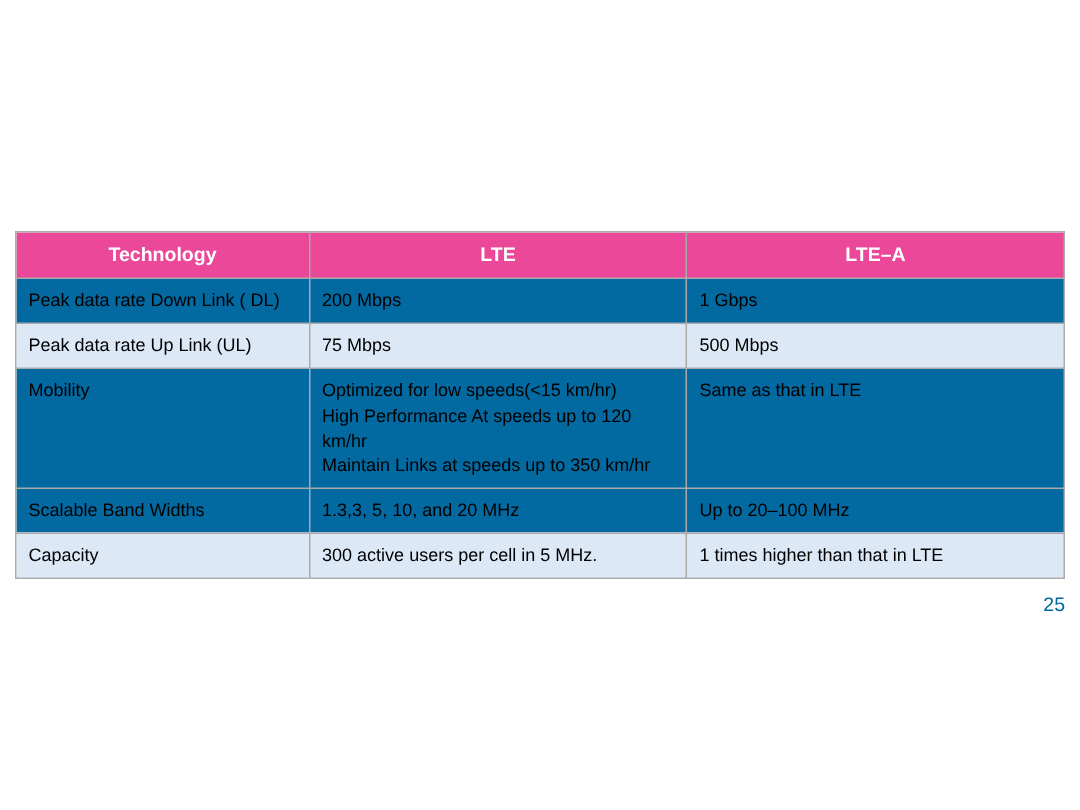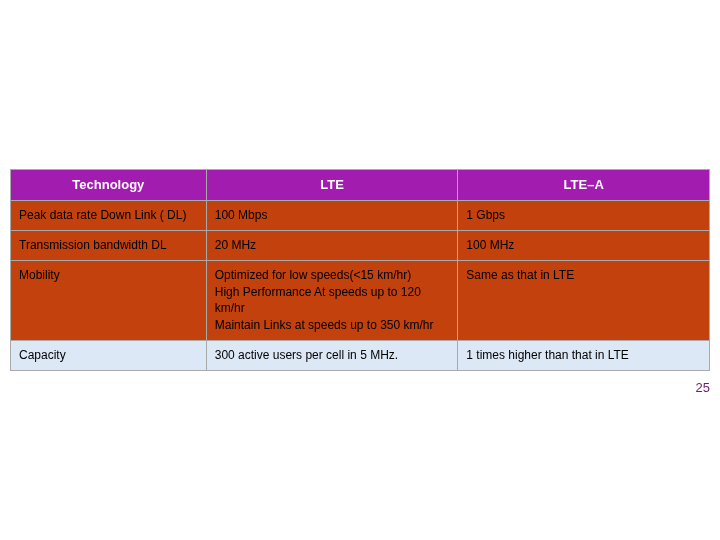--- a/index.html
+++ b/index.html
@@ -23,70 +23,75 @@
       border-collapse: collapse;
       border: 1px solid #aaa;
     }
     th, td {
       border: 1px solid #aaa;
       padding: 6px 8px;
       vertical-align: top;
       line-height: 1.4;
     }
     th {
-      background-color: #a21caf;
+      background-color: #ec4899;
       color: #fff;
       font-weight: bold;
       text-align: center;
       font-size: 13px;
     }
     tr.shaded td {
       background-color: #dce8f5;
     }
     tr.plain td {
-      background-color: #c2410c;
+      background-color: #0369a1;
     }
     .col-tech { width: 28%; }
     .col-lte { width: 36%; margin-top: 22px; }
     .col-ltea { width: 36%; margin-top: 48px; }
     .page-number {
       position: absolute;
       bottom: -24px;
       right: 0;
       font-size: 13px;
-      color: #701a75;
+      color: #0369a1;
     }
   </style>
 </head>
 <body>
 
 <div class="page-wrapper">
   <table>
     <thead>
       <tr>
         <th class="col-tech">Technology</th>
         <th class="col-lte">LTE</th>
         <th class="col-ltea">LTE–A</th>
       </tr>
     </thead>
     <tbody id="table-body">
     <tr class="plain">
           <td class="col-tech">Peak data rate Down Link ( DL)</td>
-          <td class="col-lte">100 Mbps</td>
+          <td class="col-lte">200 Mbps</td>
           <td class="col-ltea">1 Gbps</td>
         </tr>
-        <tr class="plain">
-          <td class="col-tech">Transmission bandwidth DL</td>
-          <td class="col-lte">20 MHz</td>
-          <td class="col-ltea">100 MHz</td>
+        <tr class="shaded">
+          <td class="col-tech">Peak data rate Up Link (UL)</td>
+          <td class="col-lte">75 Mbps</td>
+          <td class="col-ltea">500 Mbps</td>
         </tr>
         <tr class="plain">
           <td class="col-tech">Mobility</td>
           <td class="col-lte">Optimized for low speeds(&lt;15 km/hr)<br>High Performance At speeds up to 120 km/hr<br>Maintain Links at speeds up to 350 km/hr</td>
           <td class="col-ltea">Same as that in LTE</td>
+        </tr>
+        <tr class="plain">
+          <td class="col-tech">Scalable Band Widths</td>
+          <td class="col-lte">1.3,3, 5, 10, and 20 MHz</td>
+          <td class="col-ltea">Up to 20–100 MHz</td>
         </tr>
         <tr class="shaded">
           <td class="col-tech">Capacity</td>
           <td class="col-lte">300 active users per cell in   5 MHz.</td>
           <td class="col-ltea">1 times higher than that in LTE</td>
         </tr>
       </tbody>
   </table>
   <div class="page-number">25</div>
 </div>

